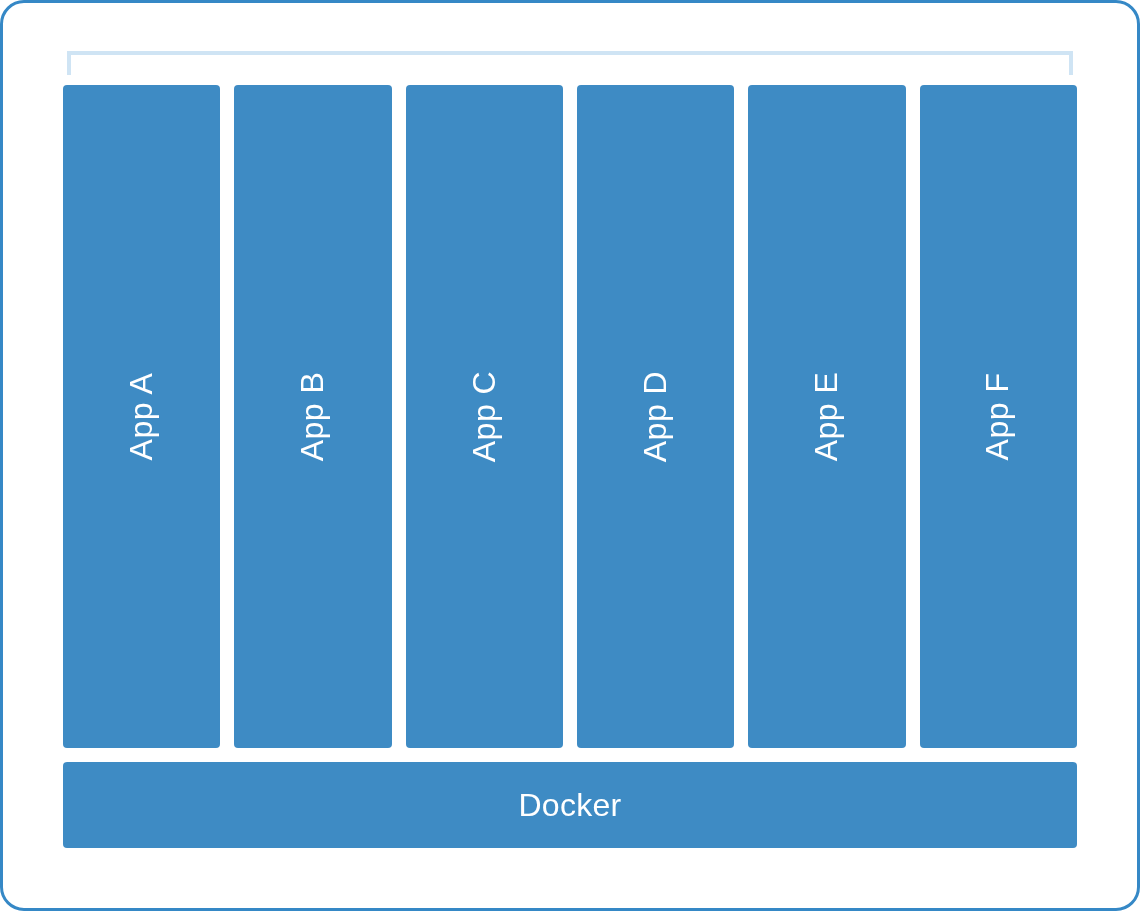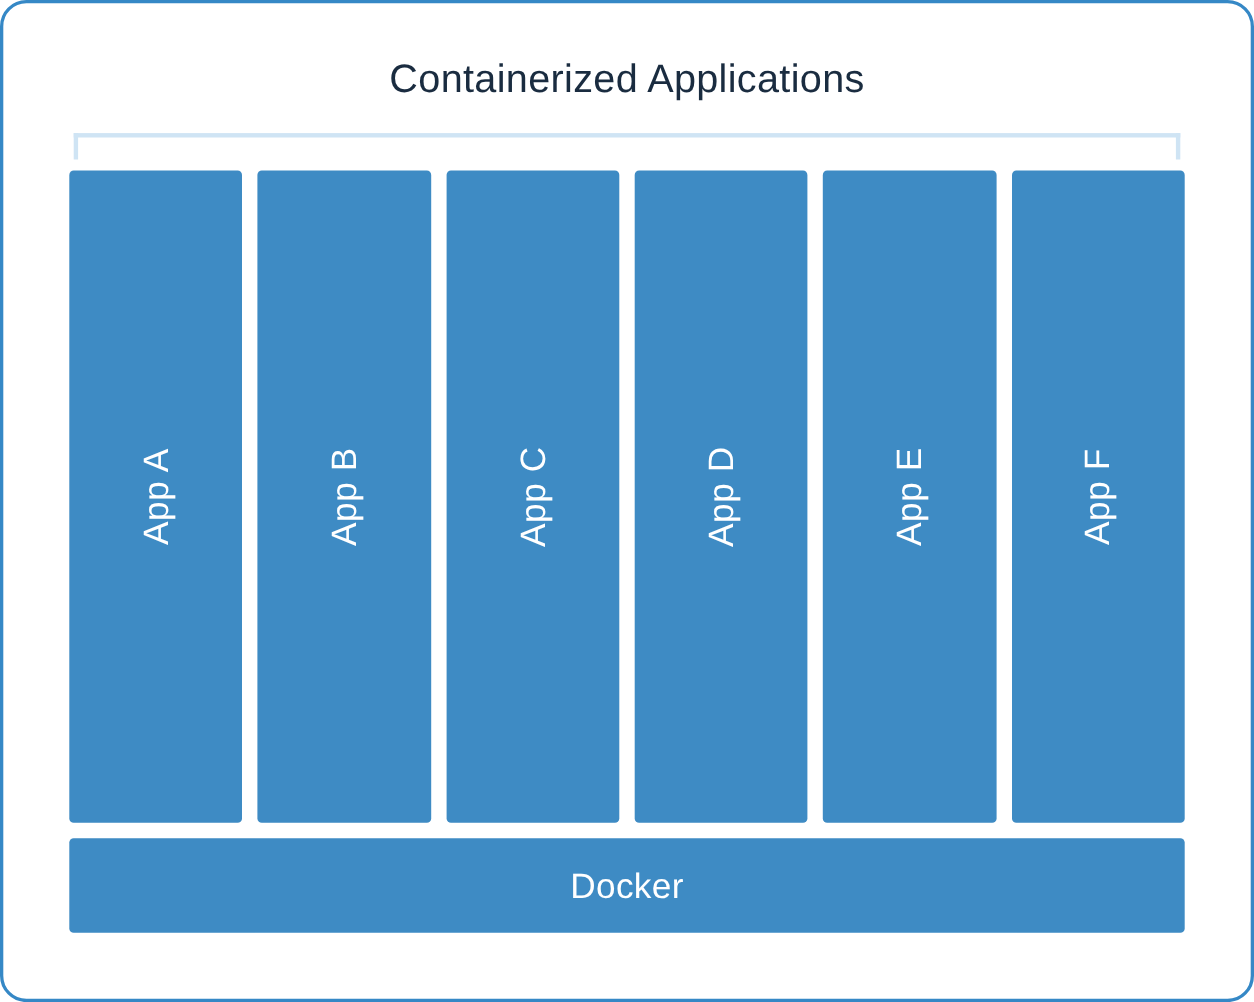--- a/index.html
+++ b/index.html
@@ -84,21 +84,20 @@
     }
     .layer-infra {
       background: #49b594;
       color: #ffffff;
     }
   </style>
 </head>
 <body>
 
 <div class="diagram-container">
-  <h1 class="diagram-title">Containerized Applications</h1>
 
   <div class="bracket"></div>
 
   <div class="apps-row">
     <div class="app-box">
       <span class="app-label">App A</span>
     </div>
     <div class="app-box">
       <span class="app-label">App B</span>
     </div>

